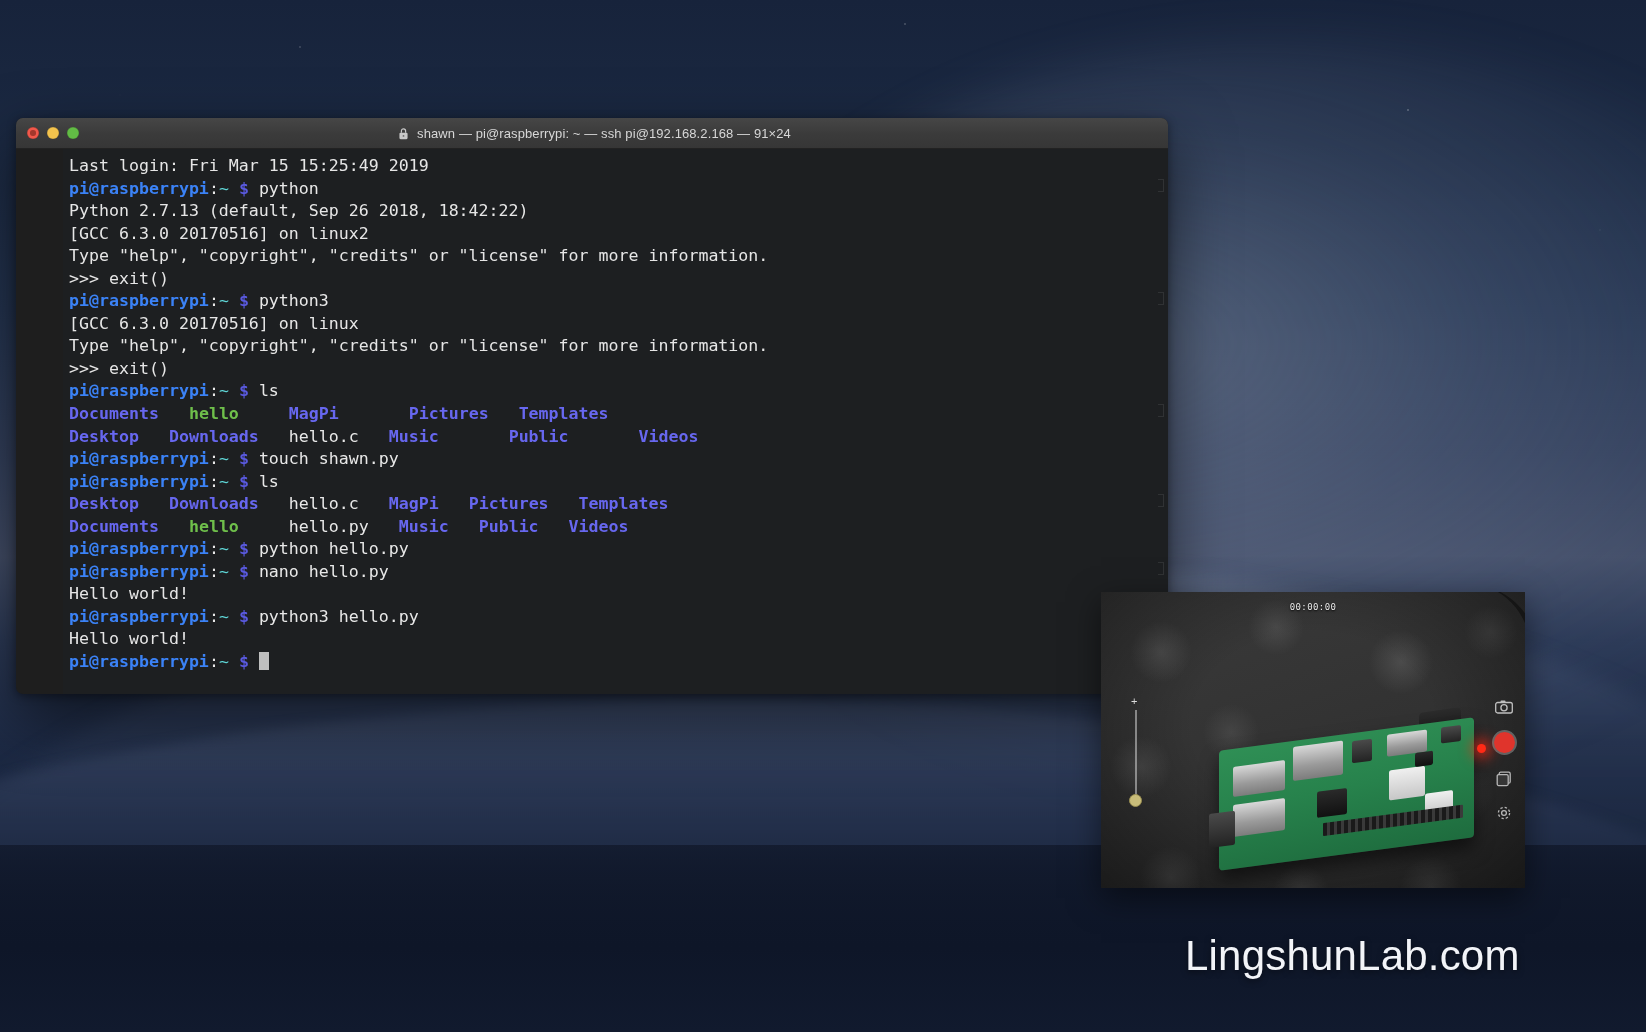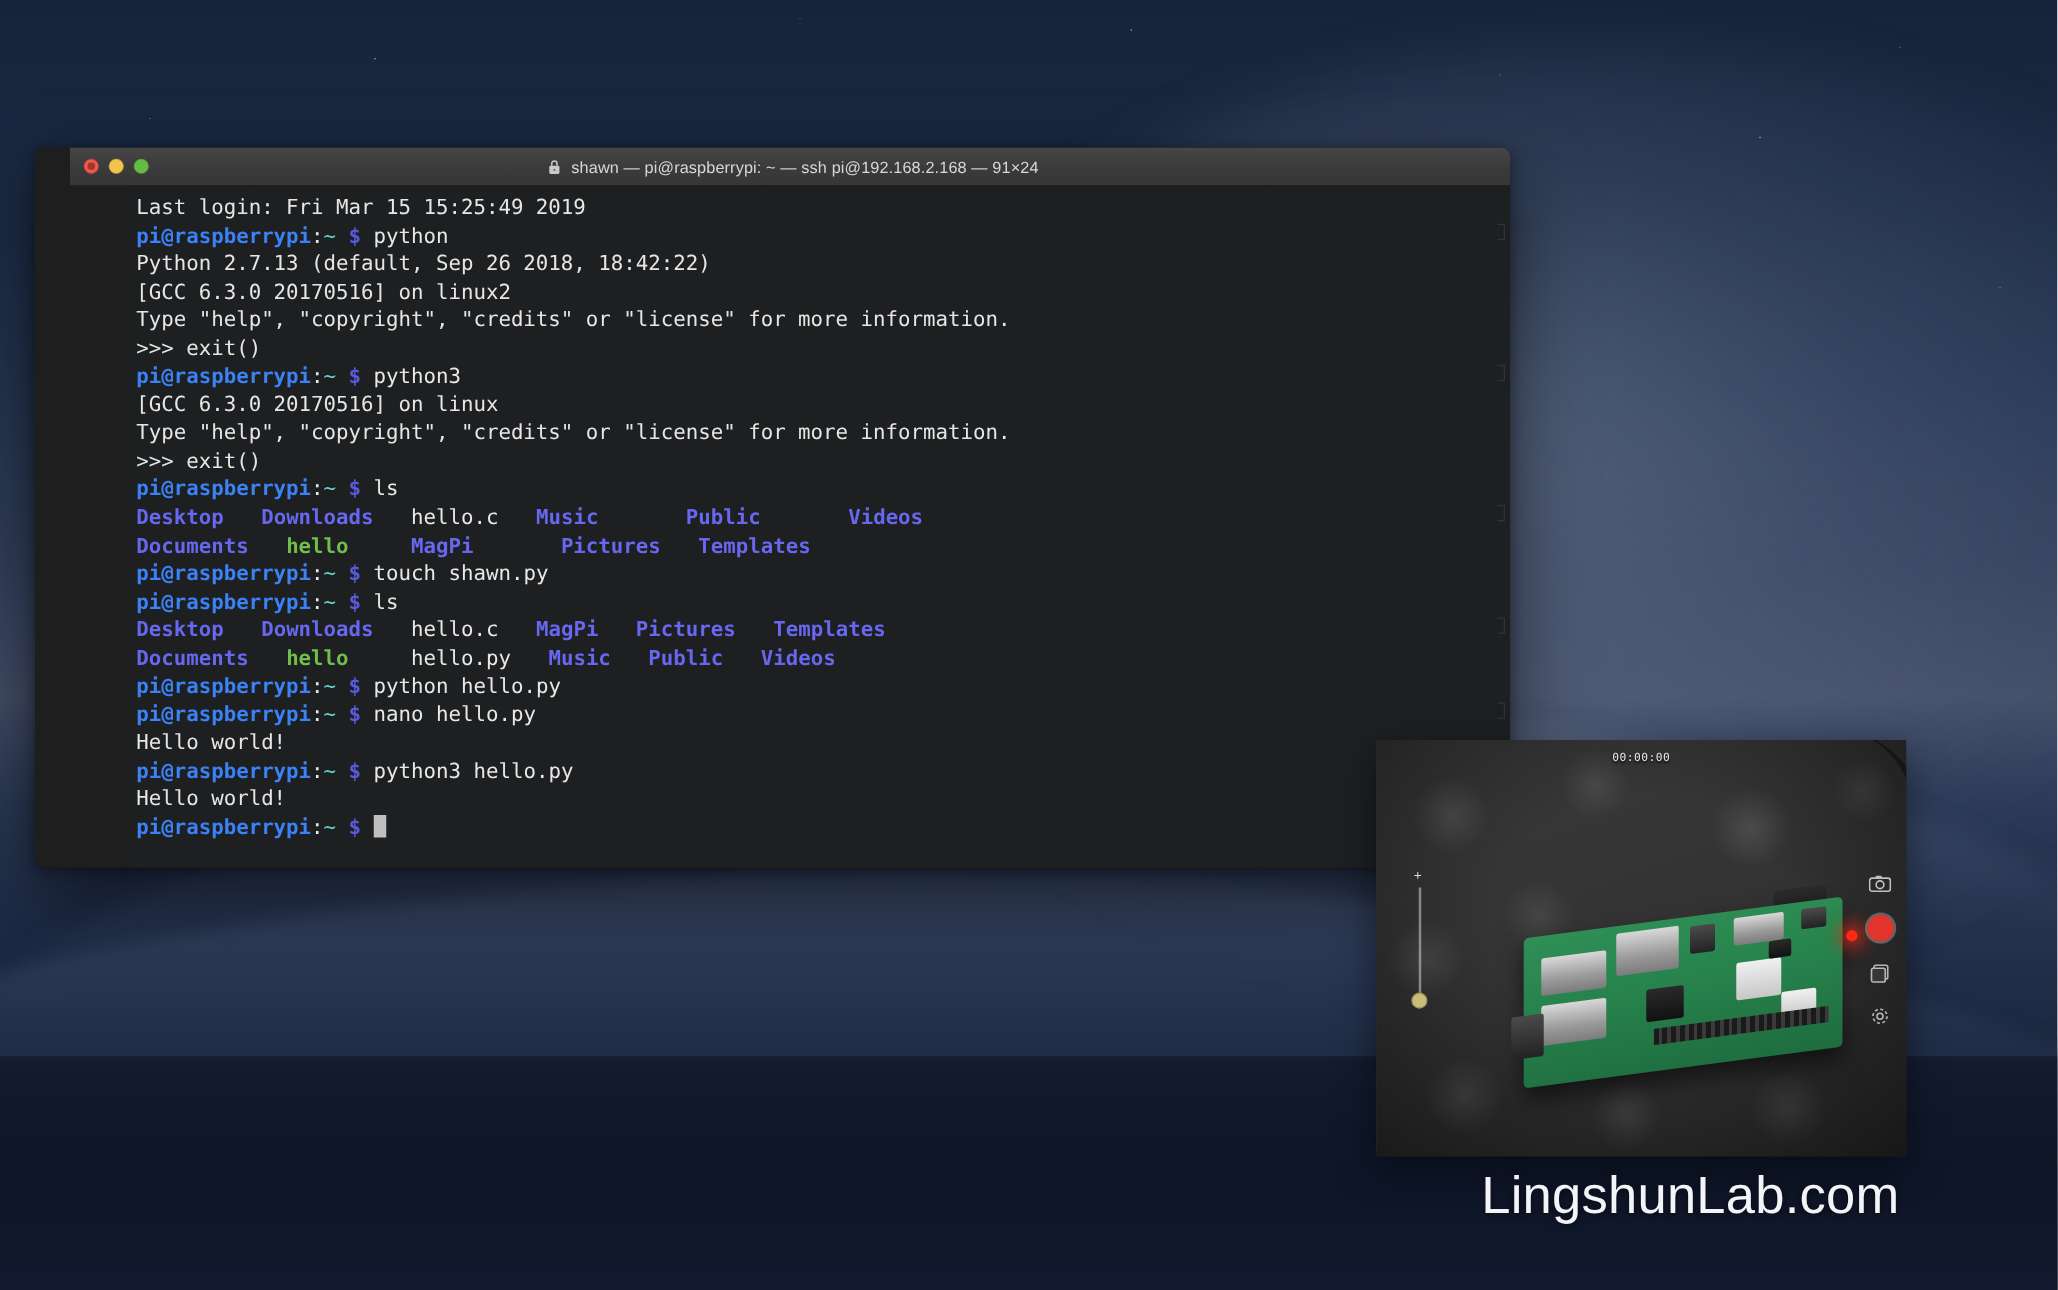--- a/index.html
+++ b/index.html
@@ -97,29 +97,28 @@
     top: 845px;
     width: 1646px;
     height: 187px;
     background: linear-gradient(180deg, rgba(10,16,30,0.55) 0%, #0e1628 55%, #111a2e 100%);
     pointer-events: none;
   }
 
   
   #terminal-window {
     position: absolute;
-    left: 28px;
+    left: 16px;
     top: 118px;
     width: 1152px;
     height: 576px;
     border-radius: 7px;
     overflow: hidden;
     box-shadow: 0 26px 64px rgba(0,0,0,0.58), 0 2px 10px rgba(0,0,0,0.4);
     background: #1e1e1e;
-    padding-left: 28px;
   }
 
   #title-bar {
     position: relative;
     height: 30px;
     background: linear-gradient(180deg, #464646 0%, #3b3b3b 52%, #363636 100%);
     border-bottom: 1px solid #222;
     display: flex;
     align-items: center;
     user-select: none;
@@ -216,21 +215,21 @@
     background: #bfbfbf;
     vertical-align: -3px;
   }
 
   
   #pi-photo {
     position: absolute;
     left: 1101px;
     top: 592px;
     width: 424px;
-    height: 333px;
+    height: 296px;
     overflow: hidden;
     background: #2b2b2b;
     box-shadow: 0 10px 30px rgba(0,0,0,0.5);
     text-decoration: underline;
   }
   
   #mat {
     position: absolute;
     inset: 0;
     background:
@@ -412,22 +411,22 @@
       <div class="term-line"><span>&gt;&gt;&gt; exit()</span></div>
 
       <div class="term-line"><span class="c-green">pi@raspberrypi</span><span class="c-punct">:</span><span class="c-cyan">~</span><span class="c-punct"> </span><span class="c-blue">$</span><span class="c-punct"> </span><span class="c-white">python3</span></div>
 
       <div class="term-line"><span>[GCC 6.3.0 20170516] on linux</span></div>
       <div class="term-line"><span>Type "help", "copyright", "credits" or "license" for more information.</span></div>
       <div class="term-line"><span>&gt;&gt;&gt; exit()</span></div>
 
       <div class="term-line"><span class="c-green">pi@raspberrypi</span><span class="c-punct">:</span><span class="c-cyan">~</span><span class="c-punct"> </span><span class="c-blue">$</span><span class="c-punct"> </span><span class="c-white">ls</span></div>
 
+      <div class="term-line"><span class="c-dir">Documents</span><span>   </span><span class="c-exec">hello</span><span>     </span><span class="c-dir">MagPi</span><span>       </span><span class="c-dir">Pictures</span><span>   </span><span class="c-dir">Templates</span><span> </span></div>
       <div class="term-line"><span class="c-dir">Desktop</span><span>   </span><span class="c-dir">Downloads</span><span>   </span><span class="c-white">hello.c</span><span>   </span><span class="c-dir">Music</span><span>       </span><span class="c-dir">Public</span><span>       </span><span class="c-dir">Videos</span><span> </span></div>
-      <div class="term-line"><span class="c-dir">Documents</span><span>   </span><span class="c-exec">hello</span><span>     </span><span class="c-dir">MagPi</span><span>       </span><span class="c-dir">Pictures</span><span>   </span><span class="c-dir">Templates</span><span> </span></div>
 
       <div class="term-line"><span class="c-green">pi@raspberrypi</span><span class="c-punct">:</span><span class="c-cyan">~</span><span class="c-punct"> </span><span class="c-blue">$</span><span class="c-punct"> </span><span class="c-white">touch shawn.py</span></div>
 
       <div class="term-line"><span class="c-green">pi@raspberrypi</span><span class="c-punct">:</span><span class="c-cyan">~</span><span class="c-punct"> </span><span class="c-blue">$</span><span class="c-punct"> </span><span class="c-white">ls</span></div>
 
       <div class="term-line"><span class="c-dir">Desktop</span><span>   </span><span class="c-dir">Downloads</span><span>   </span><span class="c-white">hello.c</span><span>   </span><span class="c-dir">MagPi</span><span>   </span><span class="c-dir">Pictures</span><span>   </span><span class="c-dir">Templates</span><span> </span></div>
       <div class="term-line"><span class="c-dir">Documents</span><span>   </span><span class="c-exec">hello</span><span>     </span><span class="c-white">hello.py</span><span>   </span><span class="c-dir">Music</span><span>   </span><span class="c-dir">Public</span><span>   </span><span class="c-dir">Videos</span><span> </span></div>
 
       <div class="term-line"><span class="c-green">pi@raspberrypi</span><span class="c-punct">:</span><span class="c-cyan">~</span><span class="c-punct"> </span><span class="c-blue">$</span><span class="c-punct"> </span><span class="c-white">python hello.py</span></div>
 

